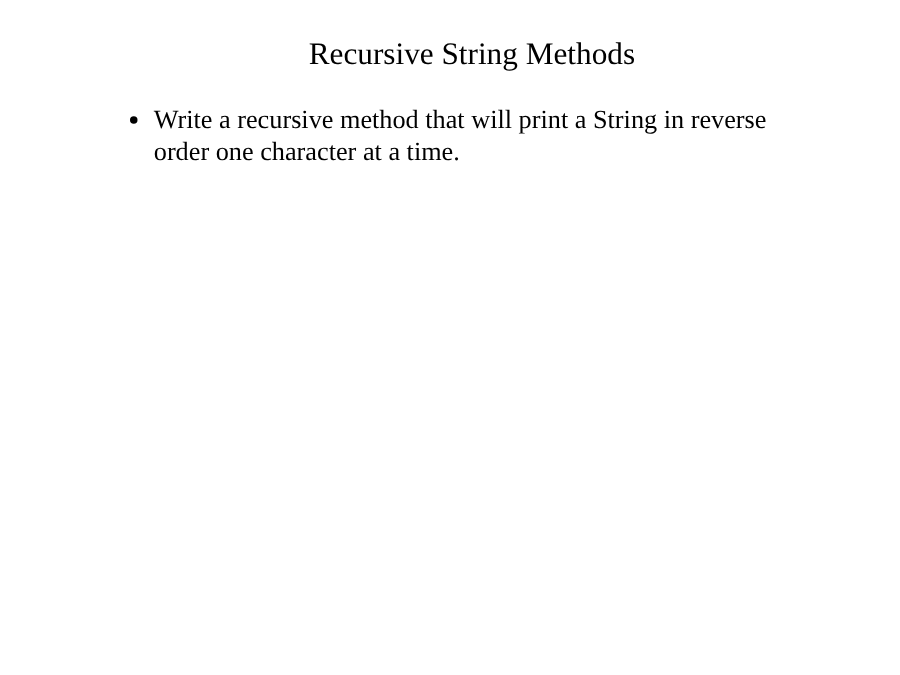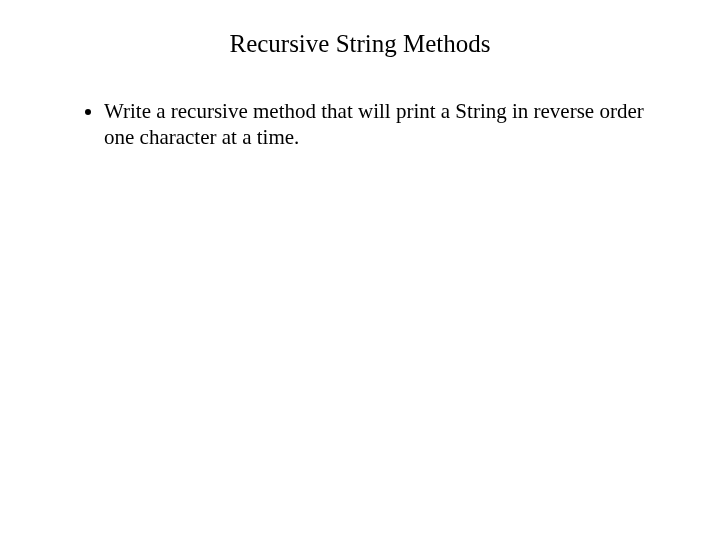--- a/index.html
+++ b/index.html
@@ -9,34 +9,35 @@
     height: 540px;
     background: #ffffff;
     font-family: "Times New Roman", Times, serif;
     color: #000000;
   }
   .slide {
     width: 720px;
     height: 540px;
     box-sizing: border-box;
     position: relative;
+    padding-left: 35px;
   }
   .title {
     text-align: center;
     font-size: 25px;
     font-weight: 400;
     padding-top: 30px;
     padding-bottom: 24px;
   }
   .body {
     padding-left: 60px;
     padding-right: 60px;
   }
   ul.bullets {
-    margin: 16px;
+    margin: 0;
     padding-left: 28px;
     list-style-type: disc;
   }
   ul.bullets li {
     font-size: 21px;
     line-height: 1.25;
     font-weight: 400;
   }
 </style>
 </head>

